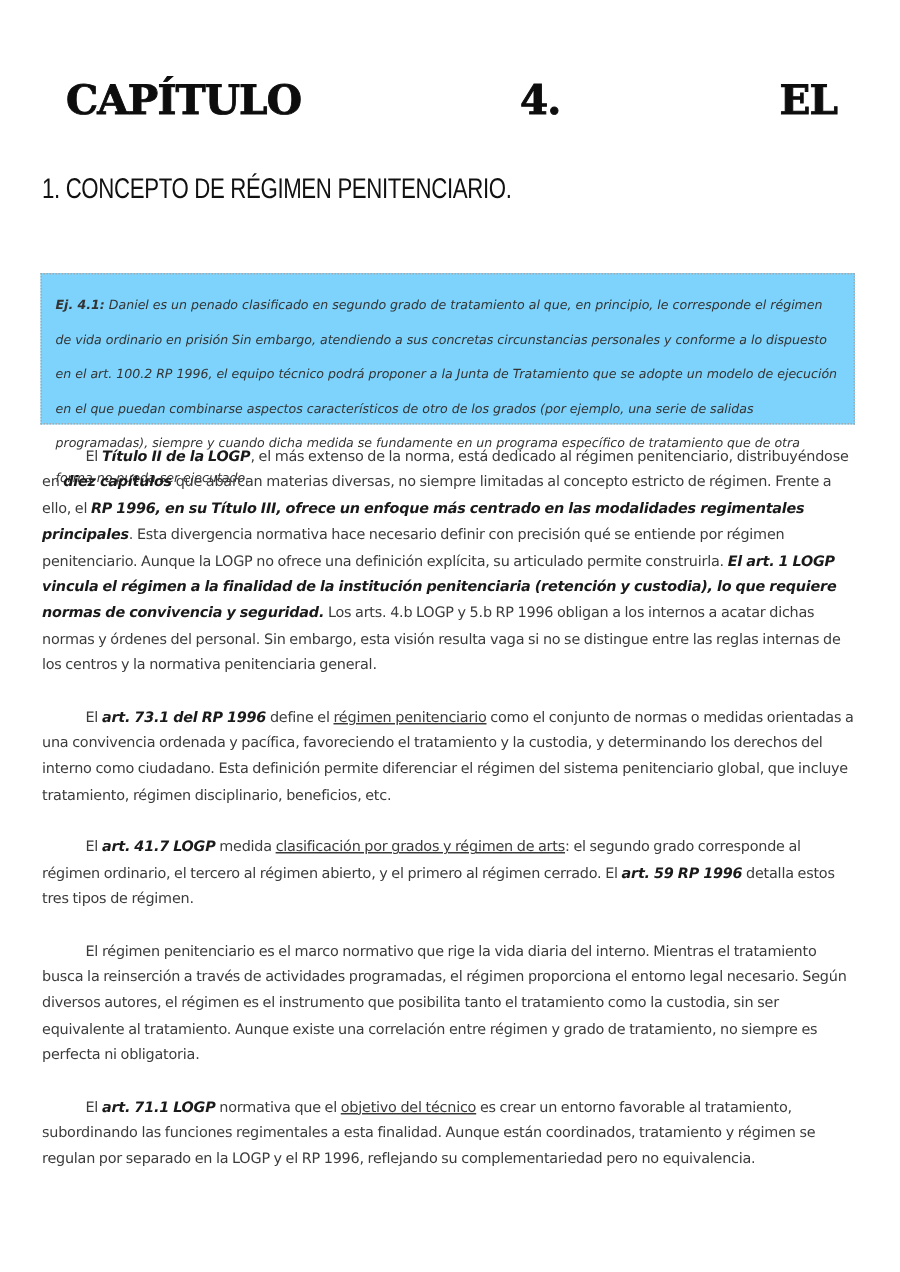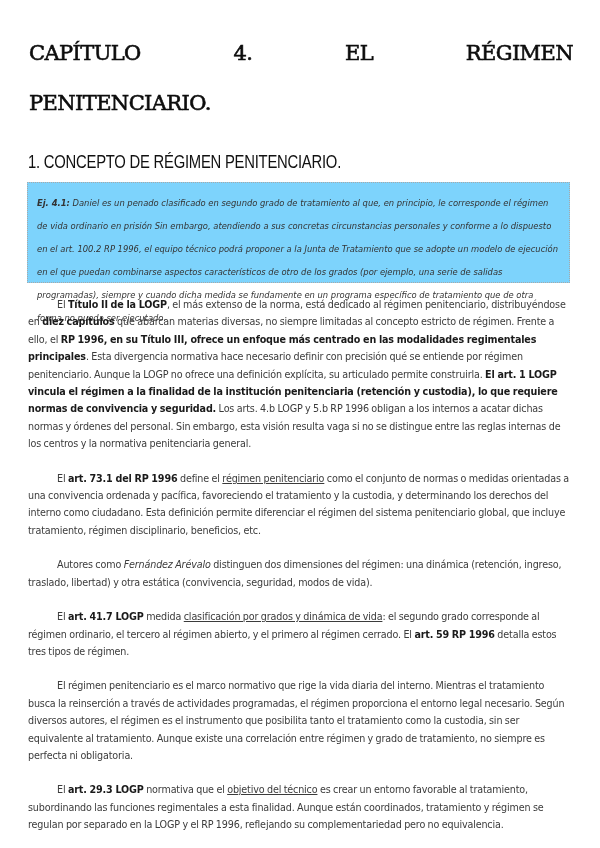--- a/index.html
+++ b/index.html
@@ -16,25 +16,25 @@
     color: #3a3a3a;
   }
   .page {
     position: absolute;
     left: 28px;
     top: 0;
     width: 546px;
   }
   .chapter-title {
     font-family: "DejaVu Serif", serif;
-    font-weight: 400;
-    font-size: 21px;
+    font-weight: 700;
+    font-size: 27px;
     color: #0d0d0d;
     letter-spacing: -0.6px;
-    margin: 1px;
+    margin: 16px;
     line-height: 50px;
     text-align: justify;
     text-align-last: left;
     -webkit-text-stroke: 0.6px #0d0d0d;
   }
   .chapter-title .line1 {
     display: flex;
     justify-content: space-between;
     padding-top: 27px;
   }
@@ -81,45 +81,42 @@
     line-height: 17.4px;
     color: #3b3b3b;
   }
   .body-text p {
     margin: 0 0 17px 0;
     text-indent: 29px;
     text-align: left;
     word-spacing: -0.4px;
     letter-spacing: -0.15px;
   }
-  .body-text b { color: #1a1a1a; font-weight: bold; }
+  .body-text b { color: #1a1a1a; font-weight: bold; font-style: italic; }
   .body-text u { text-decoration: underline; }
   .body-text i { font-style: italic; }
 </style>
 </head>
 <body>
 
 <div class="page">
   <h1 class="chapter-title">
     <span class="line1">
       <span>CAPÍTULO</span>
       <span>4.</span>
       <span>EL</span>
-      <span>RÉGIMEN</span>
     </span>
-    <span class="line2">PENITENCIARIO.</span>
   </h1>
 
   <h2 class="section-title">1. CONCEPTO DE RÉGIMEN PENITENCIARIO.</h2>
 
   <div class="example-box">
     <span class="label">Ej. 4.1:</span><span> Daniel es un penado clasificado en segundo grado de tratamiento al que, en principio, le corresponde el régimen de vida ordinario en prisión Sin embargo, atendiendo a sus concretas circunstancias personales y conforme a lo dispuesto en el art. 100.2 RP 1996, el equipo técnico podrá proponer a la Junta de Tratamiento que se adopte un modelo de ejecución en el que puedan combinarse aspectos característicos de otro de los grados (por ejemplo, una serie de salidas programadas), siempre y cuando dicha medida se fundamente en un programa específico de tratamiento que de otra forma no pueda ser ejecutado.</span>
   </div>
 
   <div class="body-text" id="body-text">
       <p><span>El </span><b>Título II de la LOGP</b><span>, el más extenso de la norma, está dedicado al régimen penitenciario, distribuyéndose en </span><b>diez capítulos</b><span> que abarcan materias diversas, no siempre limitadas al concepto estricto de régimen. Frente a ello, el </span><b>RP 1996, en su Título III, ofrece un enfoque más centrado en las modalidades regimentales principales</b><span>. Esta divergencia normativa hace necesario definir con precisión qué se entiende por régimen penitenciario. Aunque la LOGP no ofrece una definición explícita, su articulado permite construirla. </span><b>El art. 1 LOGP vincula el régimen a la finalidad de la institución penitenciaria (retención y custodia), lo que requiere normas de convivencia y seguridad.</b><span> Los arts. 4.b LOGP y 5.b RP 1996 obligan a los internos a acatar dichas normas y órdenes del personal. Sin embargo, esta visión resulta vaga si no se distingue entre las reglas internas de los centros y la normativa penitenciaria general.</span></p>
       <p><span>El </span><b>art. 73.1 del RP 1996</b><span> define el </span><u>régimen penitenciario</u><span> como el conjunto de normas o medidas orientadas a una convivencia ordenada y pacífica, favoreciendo el tratamiento y la custodia, y determinando los derechos del interno como ciudadano. Esta definición permite diferenciar el régimen del sistema penitenciario global, que incluye tratamiento, régimen disciplinario, beneficios, etc.</span></p>
-      <p><span>Autores como </span><i>Fernández Arévalo</i><span> distinguen dos dimensiones del régimen: una dinámica (retención, ingreso, traslado, libertad) y otra estática (convivencia, seguridad, modos de vida).</span></p>
-      <p><span>El </span><b>art. 41.7 LOGP</b><span> medida </span><u>clasificación por grados y dinámica de vida</u><span>: el segundo grado corresponde al régimen ordinario, el tercero al régimen abierto, y el primero al régimen cerrado. El </span><b>art. 59 RP 1996</b><span> detalla estos tres tipos de régimen.</span></p>
+      <p><span>El </span><b>art. 41.7 LOGP</b><span> medida </span><u>clasificación por grados y régimen de arts</u><span>: el segundo grado corresponde al régimen ordinario, el tercero al régimen abierto, y el primero al régimen cerrado. El </span><b>art. 59 RP 1996</b><span> detalla estos tres tipos de régimen.</span></p>
       <p><span>El régimen penitenciario es el marco normativo que rige la vida diaria del interno. Mientras el tratamiento busca la reinserción a través de actividades programadas, el régimen proporciona el entorno legal necesario. Según diversos autores, el régimen es el instrumento que posibilita tanto el tratamiento como la custodia, sin ser equivalente al tratamiento. Aunque existe una correlación entre régimen y grado de tratamiento, no siempre es perfecta ni obligatoria.</span></p>
-      <p><span>El </span><b>art. 29.3 LOGP</b><span> normativa que el </span><u>objetivo del técnico</u><span> es crear un entorno favorable al tratamiento, subordinando las funciones regimentales a esta finalidad. Aunque están coordinados, tratamiento y régimen se regulan por separado en la LOGP y el RP 1996, reflejando su complementariedad pero no equivalencia.</span></p>
+      <p><span>El </span><b>art. 71.1 LOGP</b><span> normativa que el </span><u>objetivo del técnico</u><span> es crear un entorno favorable al tratamiento, subordinando las funciones regimentales a esta finalidad. Aunque están coordinados, tratamiento y régimen se regulan por separado en la LOGP y el RP 1996, reflejando su complementariedad pero no equivalencia.</span></p>
     </div>
 </div>
 
 </body></html>

